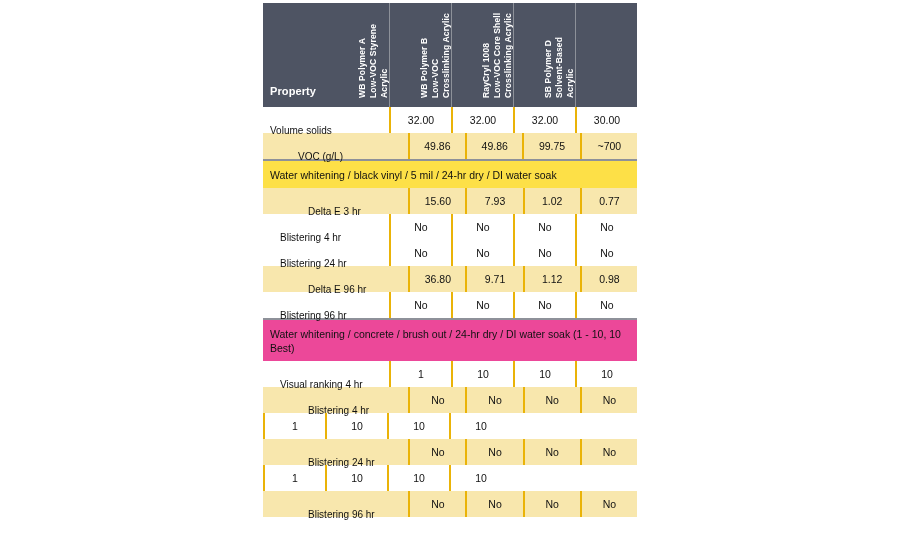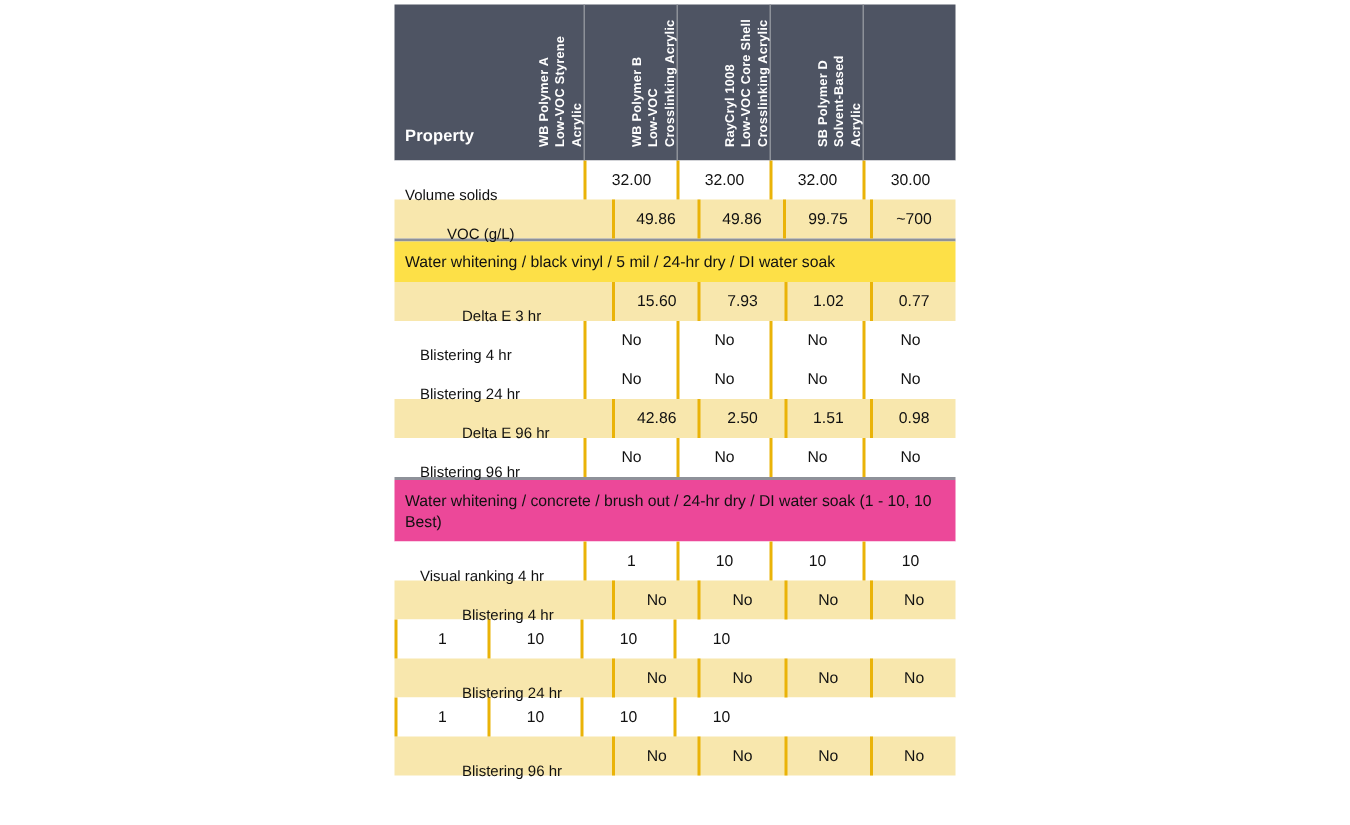--- a/index.html
+++ b/index.html
@@ -178,23 +178,23 @@
   </div>
   <div class="row plain">
     <div class="lbl indent">Blistering 24 hr</div>
     <div class="val">No</div>
     <div class="val">No</div>
     <div class="val">No</div>
     <div class="val">No</div>
   </div>
   <div class="row shade">
     <div class="lbl indent">Delta E 96 hr</div>
-    <div class="val">42.86</div>
-    <div class="val">2.50</div>
-    <div class="val">1.51</div>
+    <div class="val">36.80</div>
+    <div class="val">9.71</div>
+    <div class="val">1.12</div>
     <div class="val">0.98</div>
   </div>
   <div class="row plain">
     <div class="lbl indent">Blistering 96 hr</div>
     <div class="val">No</div>
     <div class="val">No</div>
     <div class="val">No</div>
     <div class="val">No</div>
   </div>
 

